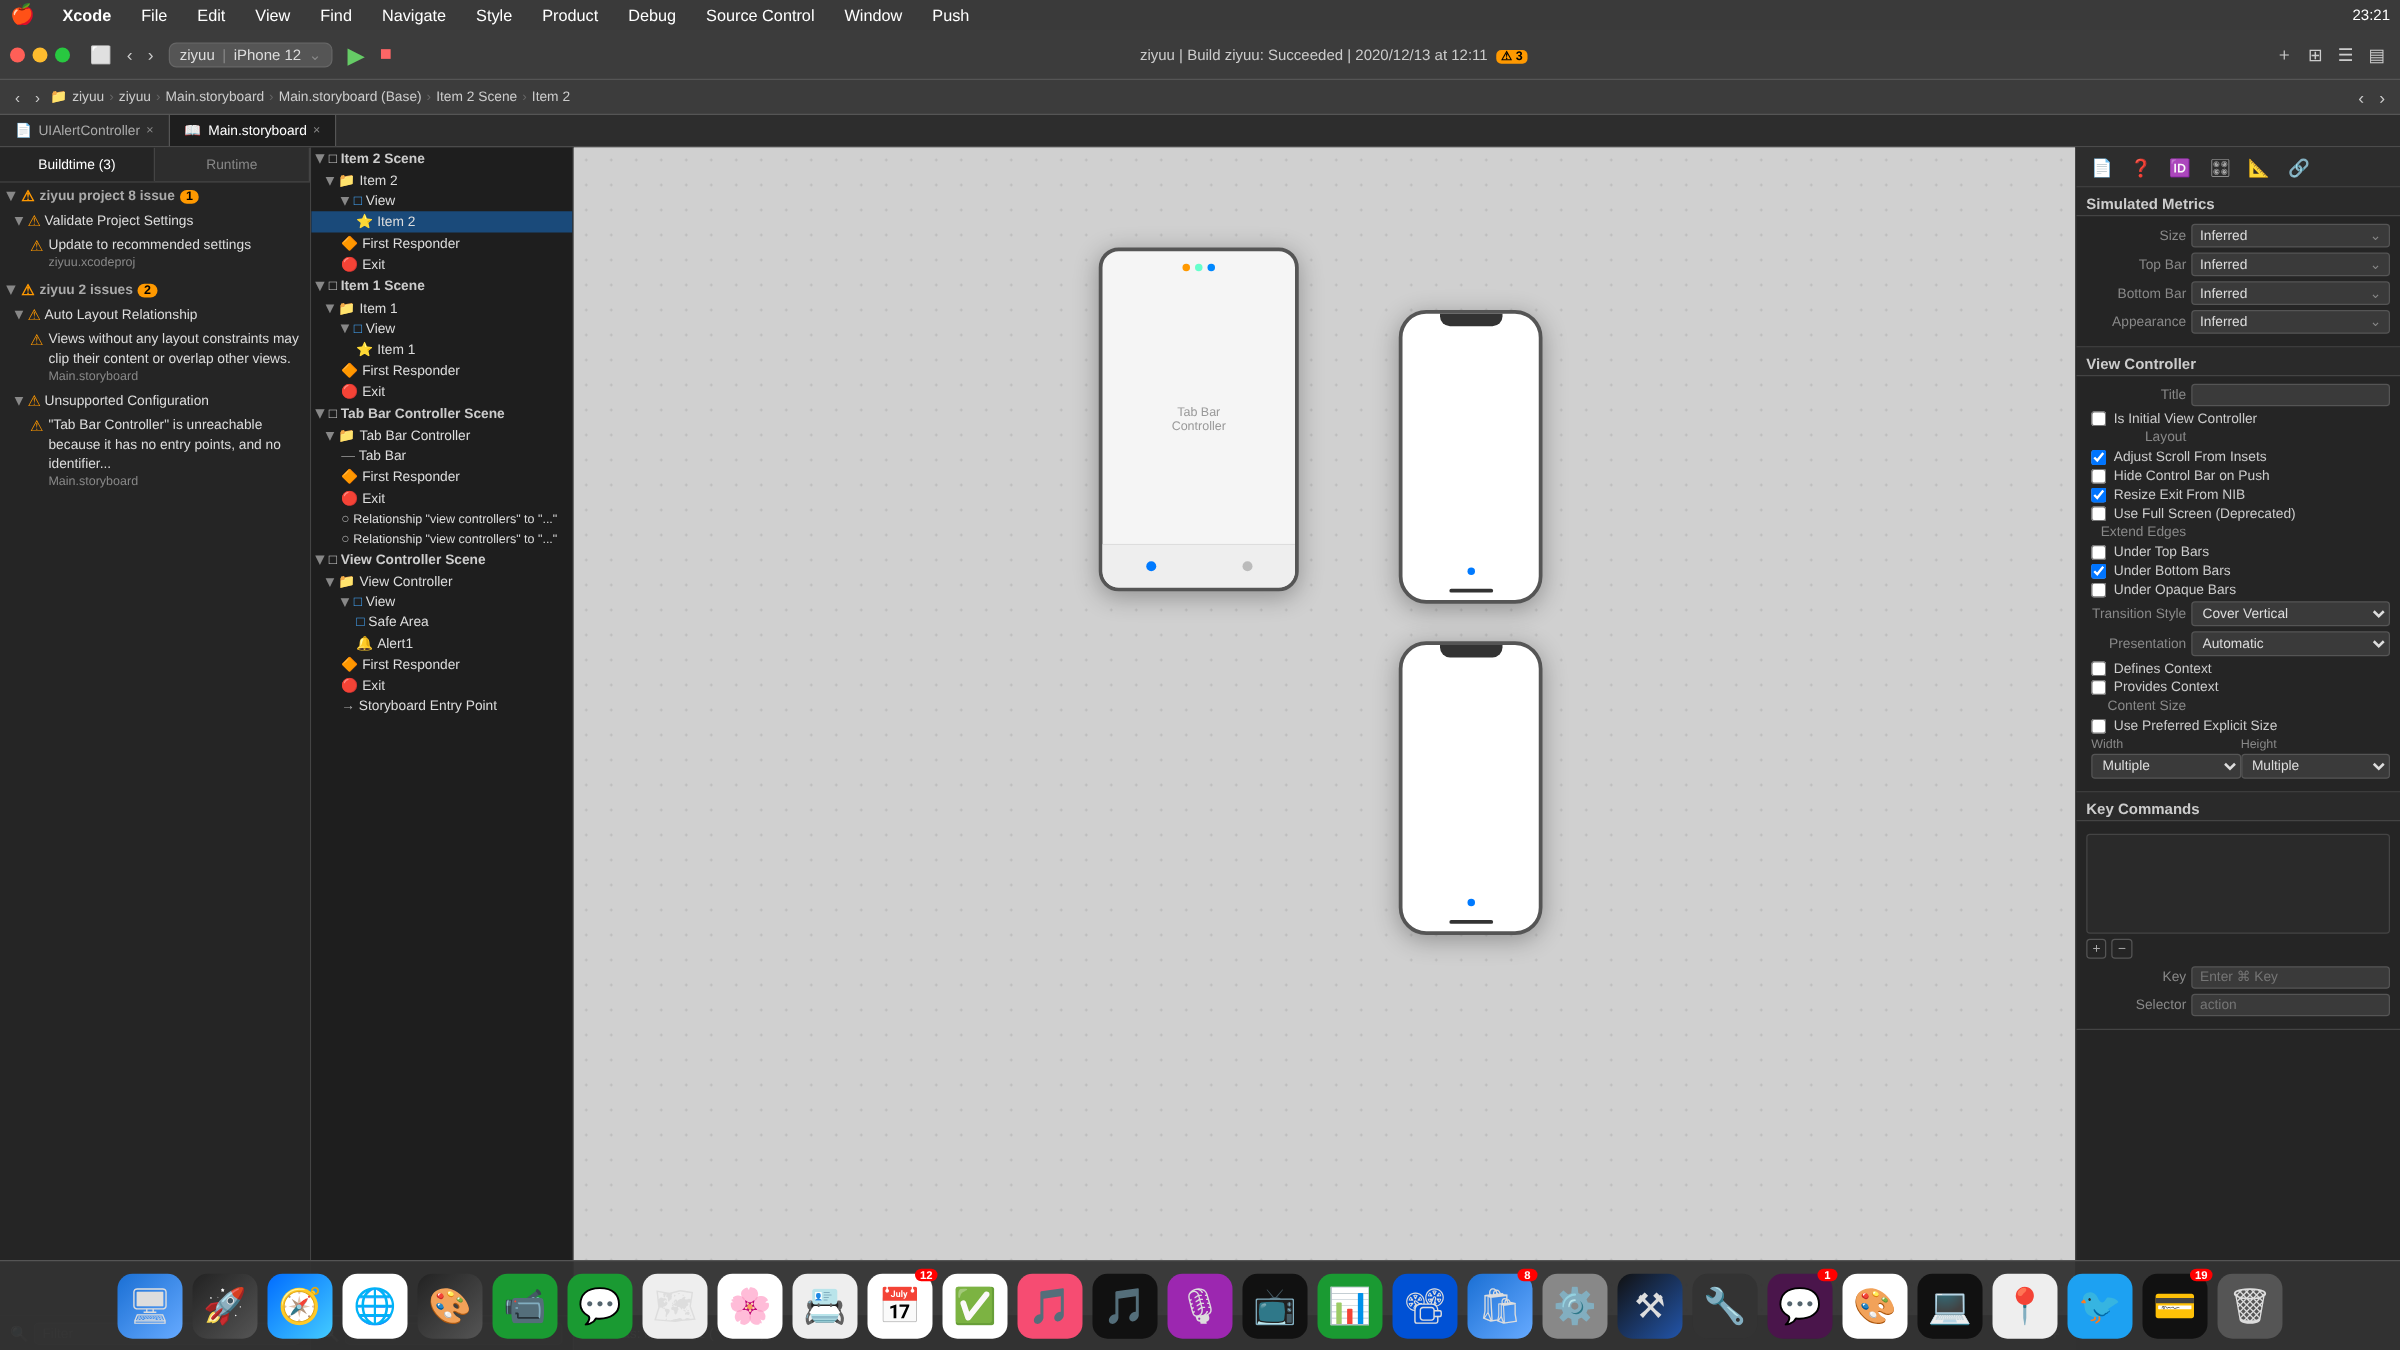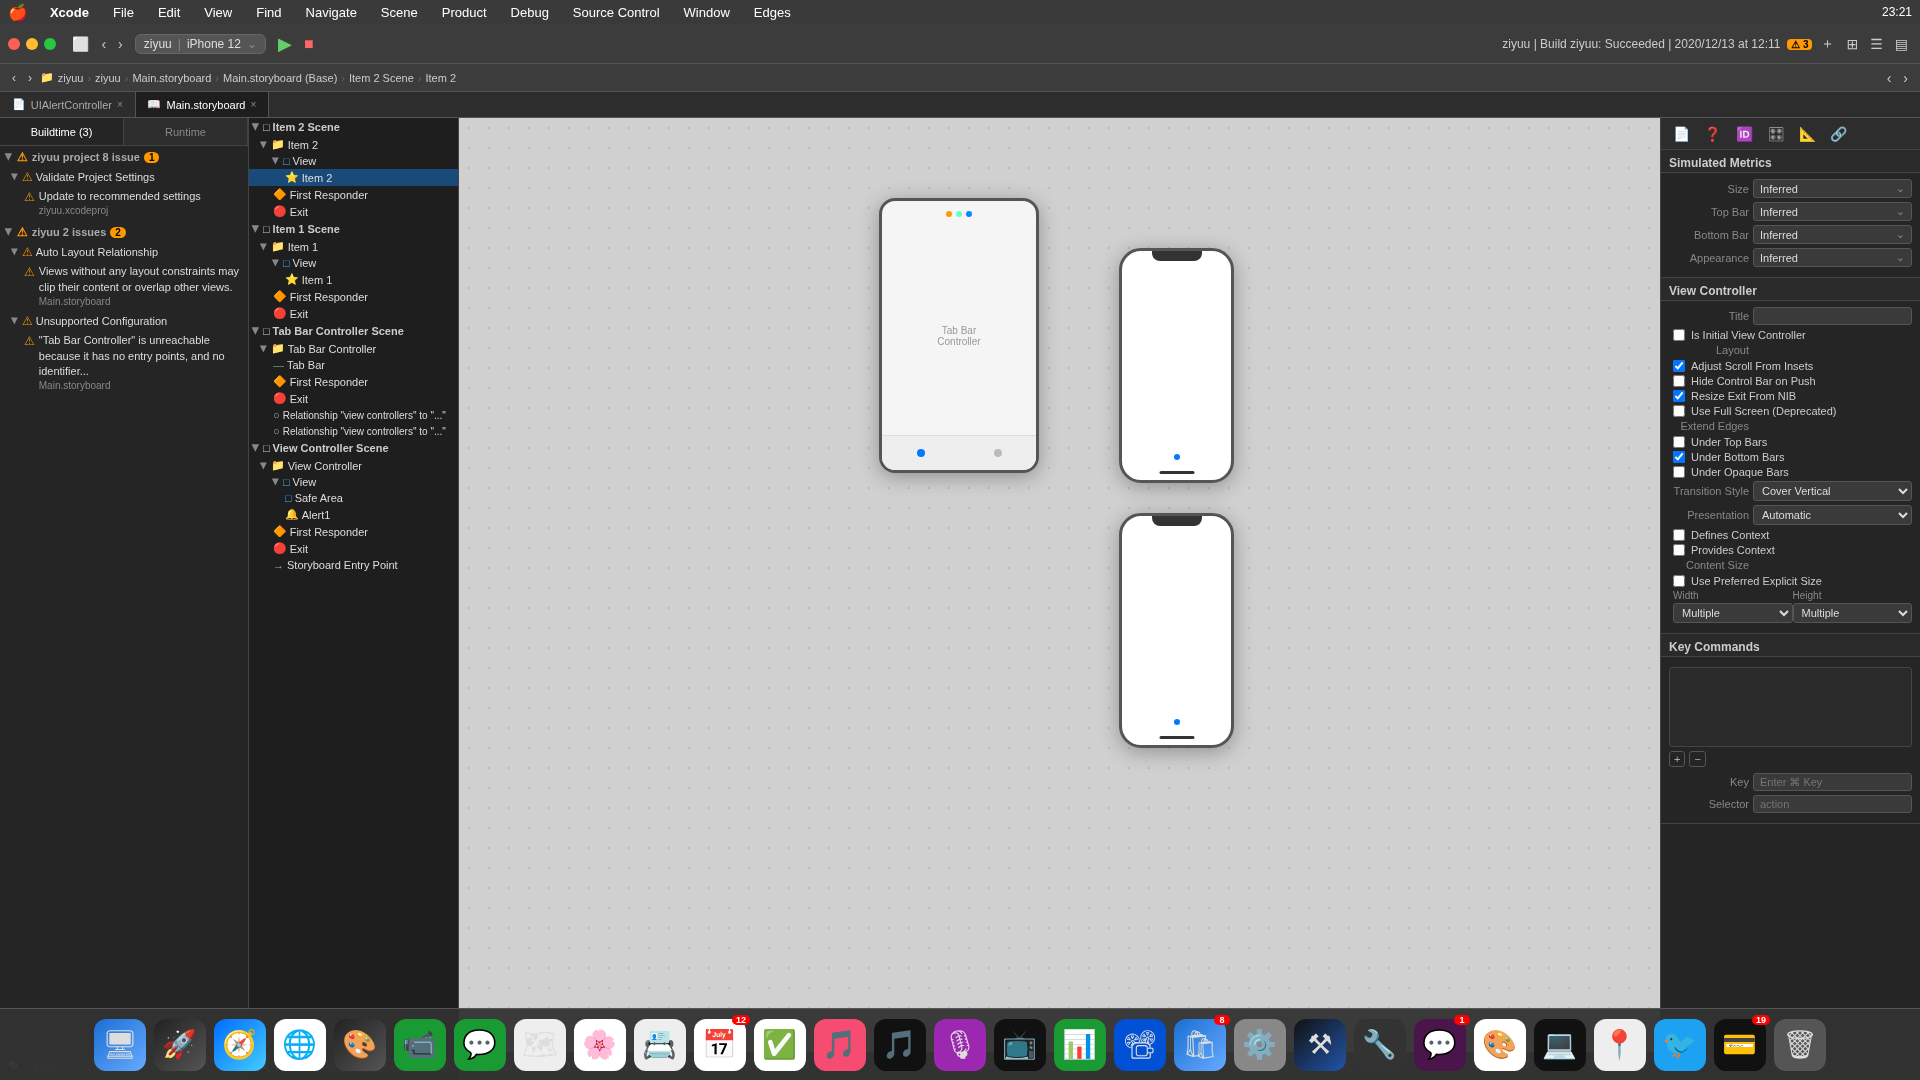--- a/index.html
+++ b/index.html
@@ -58,21 +58,21 @@
       padding: 2px 8px;
       font-size: 12px;
       display: flex;
       align-items: center;
       gap: 6px;
       margin: 0 4px;
     }
 
     .build-status {
       flex: 1;
-      text-align: right;
+      text-align: center;
       font-size: 12px;
       color: #ccc;
     }
 
     .warning-badge {
       background: #f90;
       color: #000;
       border-radius: 4px;
       padding: 0 4px;
       font-size: 10px;
@@ -520,26 +520,26 @@
 <body>
 
 <div class="mac-menubar">
   <span class="apple">🍎</span>
   <span class="menu-item bold">Xcode</span>
   <span class="menu-item">File</span>
   <span class="menu-item">Edit</span>
   <span class="menu-item">View</span>
   <span class="menu-item">Find</span>
   <span class="menu-item">Navigate</span>
-  <span class="menu-item">Scene</span>
+  <span class="menu-item">Style</span>
   <span class="menu-item">Product</span>
   <span class="menu-item">Debug</span>
   <span class="menu-item">Source Control</span>
   <span class="menu-item">Window</span>
-  <span class="menu-item">Edges</span>
+  <span class="menu-item">Push</span>
   <div class="right-items">
     <span>23:21</span>
   </div>
 </div>
 
 <div class="xcode-toolbar">
   <div class="traffic-lights">
     <div class="tl red"></div>
     <div class="tl yellow"></div>
     <div class="tl green"></div>

